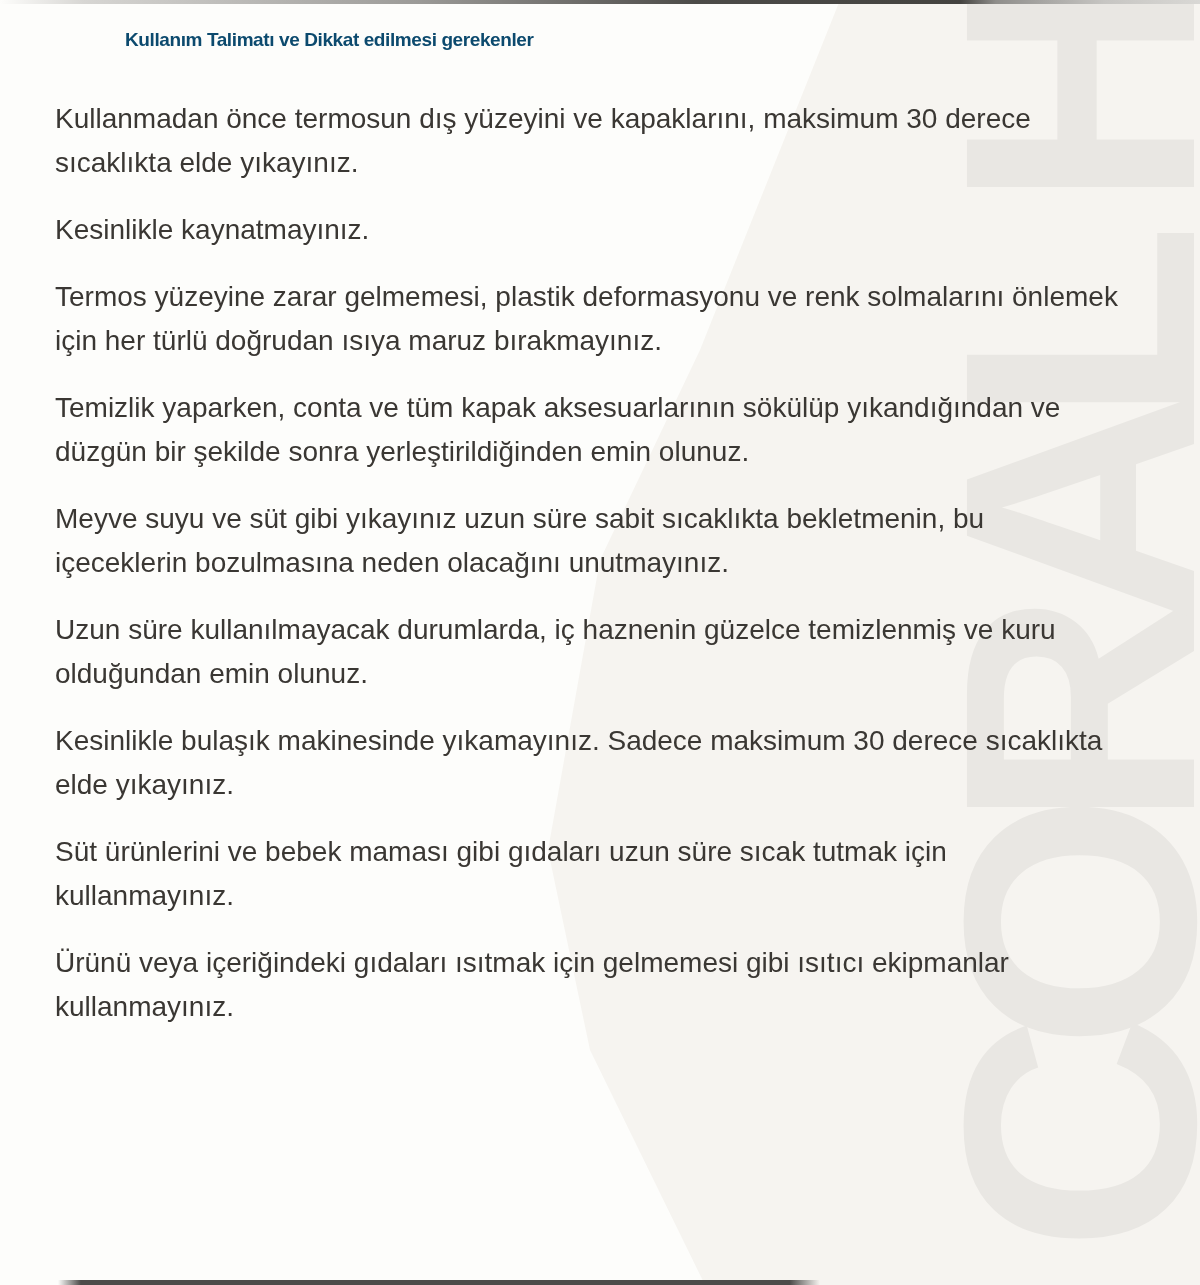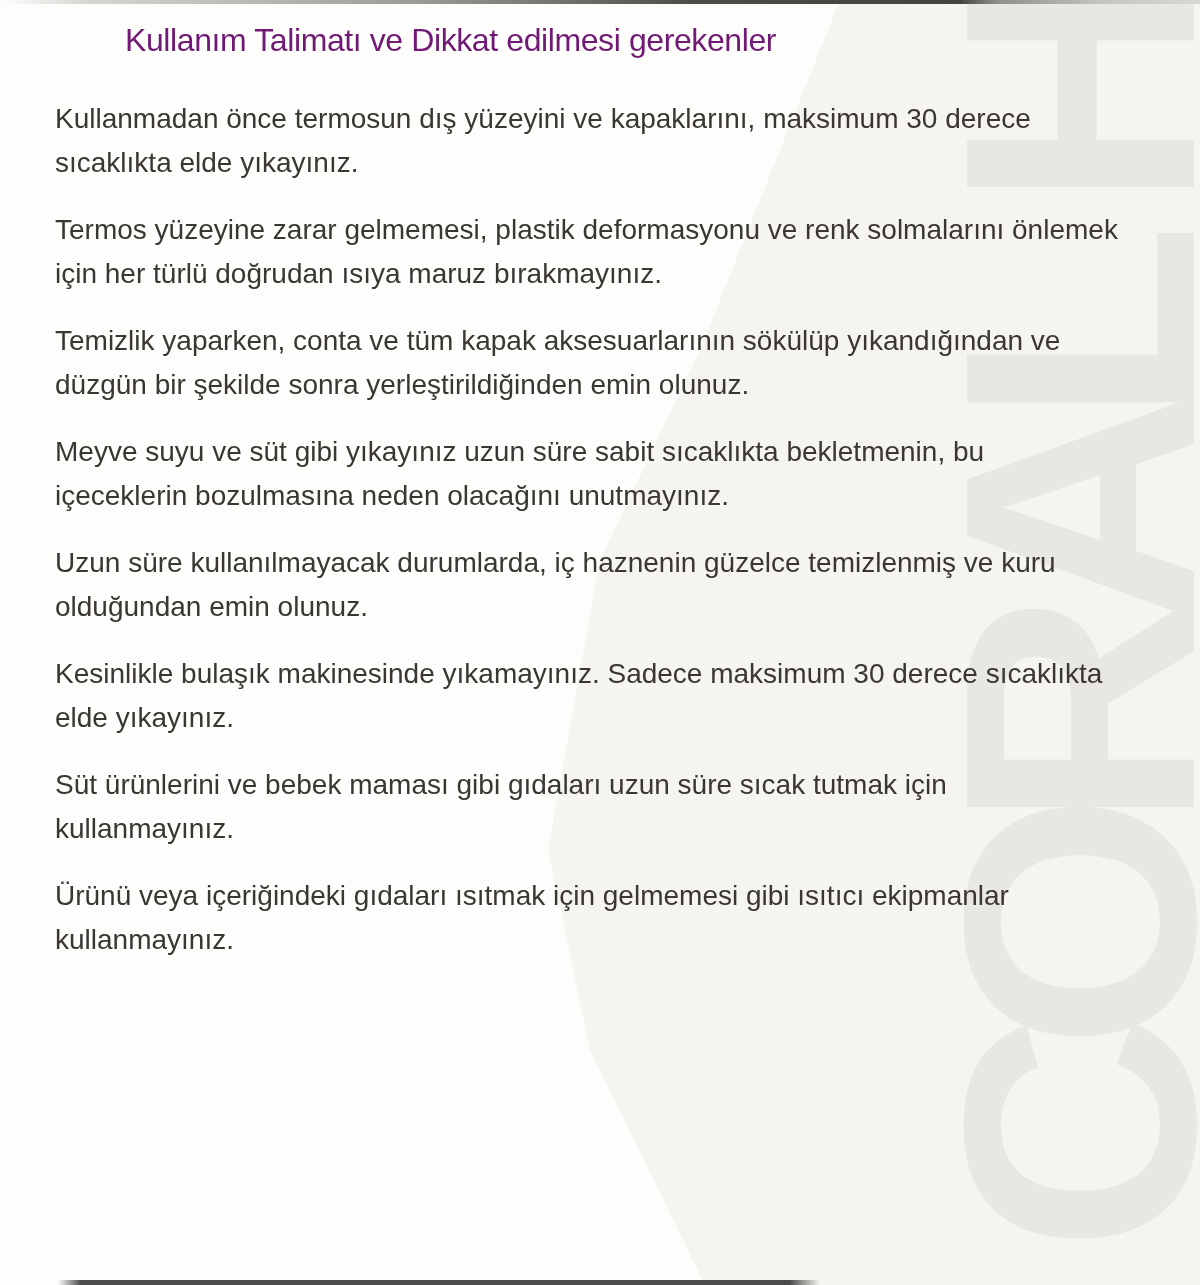--- a/index.html
+++ b/index.html
@@ -71,25 +71,25 @@
     position: absolute;
     left: 55px;
     top: 0;
     width: 1110px;
     color: #3a3733;
     font-size: 28px;
     line-height: 44px;
   }
   .title {
     margin: 20px 0 0 70px;
-    font-size: 32px;
+    font-size: 19px;
     line-height: 40px;
-    font-weight: normal;
+    font-weight: bold;
     letter-spacing: -0.4px;
-    color: #701a75;
+    color: #0c4a6e;
   }
   .para {
     margin: 0 0 23px 0;
     white-space: pre-line;
     font-weight: 400;
   }
   .para.first {
     margin-top: 37px;
   }
 </style>
@@ -99,20 +99,21 @@
 <div class="page">
   <div class="bg-accent"></div>
   <div class="watermark">CORAL HIGH</div>
   <div class="top-edge"></div>
   <div class="bottom-edge"></div>
 
   <div class="content">
     <h1 class="title">Kullanım Talimatı ve Dikkat edilmesi gerekenler</h1>
     <p class="para first">Kullanmadan önce termosun dış yüzeyini ve kapaklarını, maksimum 30 derece
 sıcaklıkta elde yıkayınız.</p>
+    <p class="para">Kesinlikle kaynatmayınız.</p>
     <p class="para">Termos yüzeyine zarar gelmemesi, plastik deformasyonu ve renk solmalarını önlemek
 için her türlü doğrudan ısıya maruz bırakmayınız.</p>
     <p class="para">Temizlik yaparken, conta ve tüm kapak aksesuarlarının sökülüp yıkandığından ve
 düzgün bir şekilde sonra yerleştirildiğinden emin olunuz.</p>
     <p class="para">Meyve suyu ve süt gibi yıkayınız uzun süre sabit sıcaklıkta bekletmenin, bu
 içeceklerin bozulmasına neden olacağını unutmayınız.</p>
     <p class="para">Uzun süre kullanılmayacak durumlarda, iç haznenin güzelce temizlenmiş ve kuru
 olduğundan emin olunuz.</p>
     <p class="para">Kesinlikle bulaşık makinesinde yıkamayınız. Sadece maksimum 30 derece sıcaklıkta
 elde yıkayınız.</p>

